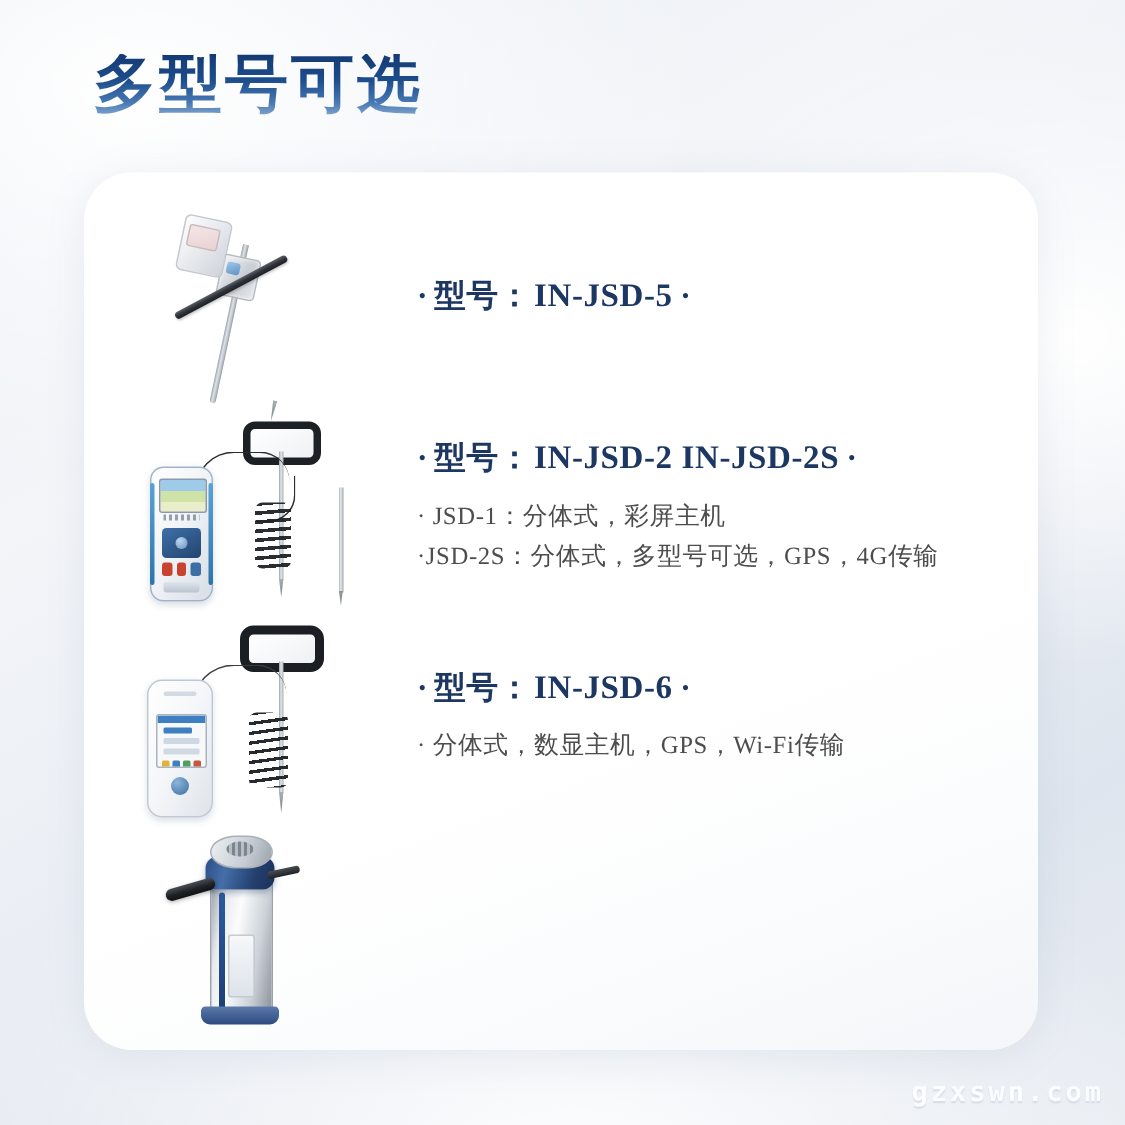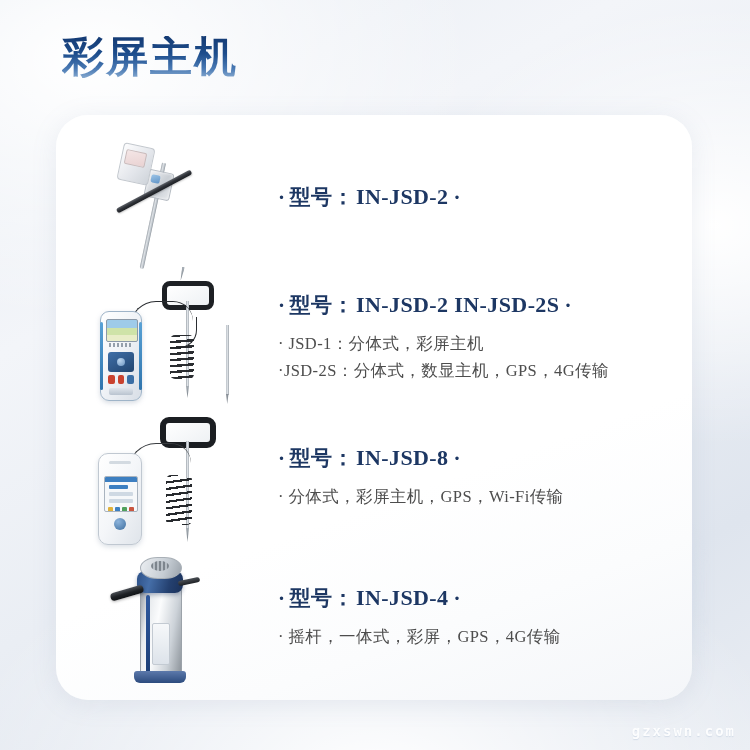--- a/index.html
+++ b/index.html
@@ -200,21 +200,21 @@
     line-height: 1.62;
     white-space: nowrap;
   }
 
   
   #watermark {
     position: absolute;
     right: 14px;
     bottom: 11px;
     font-family: "DejaVu Sans Mono", "Liberation Mono", monospace;
-    font-size: 14px;
+    font-size: 18px;
     letter-spacing: 2px;
     color: rgba(255,255,255,0.92);
     text-shadow: 0 1px 1px rgba(180,195,215,0.45);
     font-weight: bold;
   }
 
   
   .p1 { position:absolute; left:38px; top:8px; width:120px; height:125px; }
   .p1 .shaft {
     position:absolute; left:68px; top:22px; width:3.5px; height:108px;
@@ -468,40 +468,40 @@
 
   <div id="bg-ghost">
     <div class="hand"></div>
     <div class="hand2"></div>
     <div class="blur-dot"></div>
     <div class="cap"></div>
     <div class="tube"></div>
   </div>
 
   <div id="header">
-    <div id="title-cn">彩屏主机</div>
+    <div id="title-cn">多型号可选</div>
   </div>
 
   <div id="card">
 
     <div class="row" id="row-0">
       <div class="row-img">
         <div class="p1">
           <div class="shaft"></div>
           <div class="tip"></div>
           <div class="body"></div>
           <div class="head"></div>
           <div class="screen"></div>
           <div class="btn"></div>
           <div class="bar"></div>
         </div>
       </div>
       <div class="row-text">
         <div class="model-line">
-          <span class="dot">·</span><span class="lab">型号：</span><span class="code">IN-JSD-2</span><span class="dot dot-end">·</span>
+          <span class="dot">·</span><span class="lab">型号：</span><span class="code">IN-JSD-5</span><span class="dot dot-end">·</span>
         </div>
       </div>
     </div>
 
     <div class="row" id="row-1">
       <div class="row-img">
         <div class="p2">
           <div class="hx-handle"></div>
           <div class="hx-shaft"></div>
           <div class="hx-tip"></div>
@@ -523,21 +523,21 @@
               </div>
             <div class="dev-foot"></div>
           </div>
         </div>
       </div>
       <div class="row-text">
         <div class="model-line">
           <span class="dot">·</span><span class="lab">型号：</span><span class="code">IN-JSD-2  IN-JSD-2S</span><span class="dot dot-end">·</span>
         </div>
         <div class="spec">· JSD-1：分体式，彩屏主机</div>
-        <div class="spec">·JSD-2S：分体式，数显主机，GPS，4G传输</div>
+        <div class="spec">·JSD-2S：分体式，多型号可选，GPS，4G传输</div>
       </div>
     </div>
 
     <div class="row" id="row-2">
       <div class="row-img">
         <div class="p3">
           <div class="hx-handle"></div>
           <div class="hx-shaft"></div>
           <div class="hx-tip"></div>
           <div class="cable"></div>
@@ -555,45 +555,39 @@
                   <i></i>
                   <i></i>
                 </div>
             </div>
             <div class="dev-home"></div>
           </div>
         </div>
       </div>
       <div class="row-text">
         <div class="model-line">
-          <span class="dot">·</span><span class="lab">型号：</span><span class="code">IN-JSD-8</span><span class="dot dot-end">·</span>
-        </div>
-        <div class="spec">· 分体式，彩屏主机，GPS，Wi-Fi传输</div>
+          <span class="dot">·</span><span class="lab">型号：</span><span class="code">IN-JSD-6</span><span class="dot dot-end">·</span>
+        </div>
+        <div class="spec">· 分体式，数显主机，GPS，Wi-Fi传输</div>
       </div>
     </div>
 
     <div class="row" id="row-3">
       <div class="row-img">
         <div class="p4">
           <div class="tube"></div>
           <div class="tube-seam"></div>
           <div class="tube-lbl"></div>
           <div class="base"></div>
           <div class="collar"></div>
           <div class="grip"></div>
           <div class="grip2"></div>
           <div class="cap"></div>
           <div class="cap-in"></div>
         </div>
       </div>
-      <div class="row-text">
-        <div class="model-line">
-          <span class="dot">·</span><span class="lab">型号：</span><span class="code">IN-JSD-4</span><span class="dot dot-end">·</span>
-        </div>
-        <div class="spec">· 摇杆，一体式，彩屏，GPS，4G传输</div>
-      </div>
     </div>
 
   </div>
 
   <div id="watermark">gzxswn.com</div>
 
 </div>
 
 </body></html>

